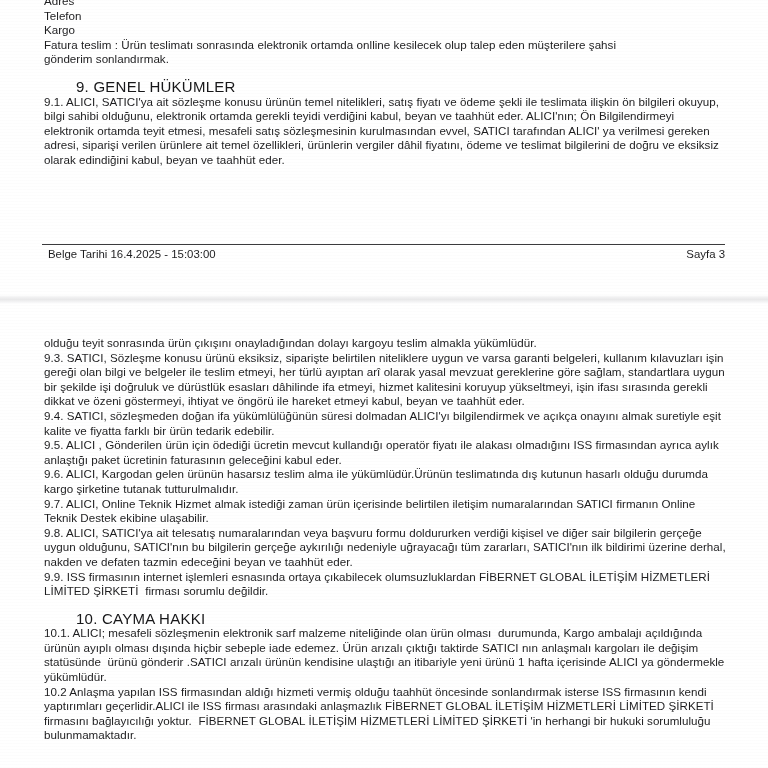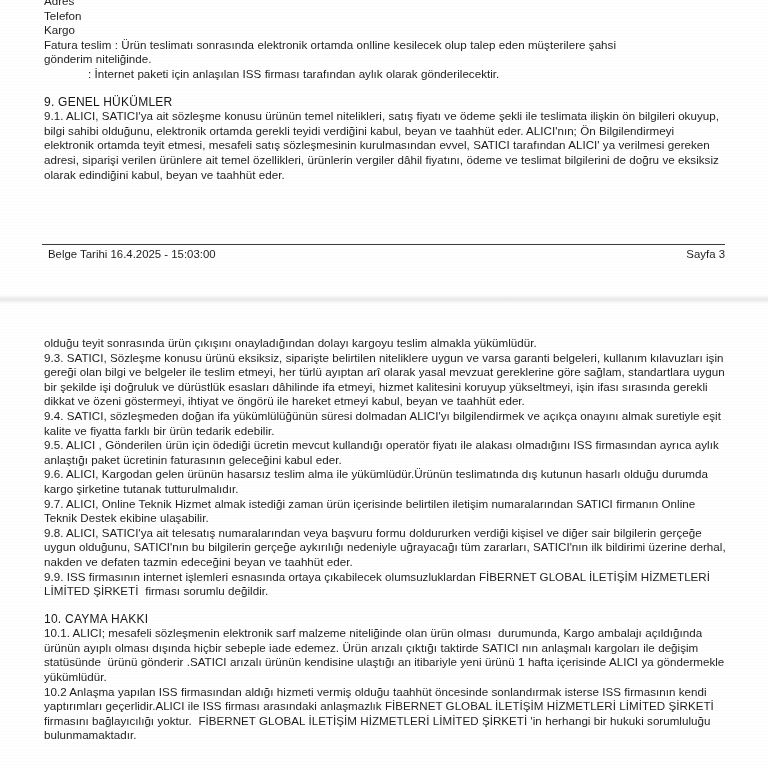--- a/index.html
+++ b/index.html
@@ -64,24 +64,25 @@
     color: #1d1d1f;
     letter-spacing: 0.02px;
     white-space: pre-wrap;
     word-spacing: 0.1px;
   }
   .block {
     margin: 0;
     padding: 0;
   }
   .heading {
-    font-size: 12px;
+    font-size: 15px;
     line-height: 14.6px;
     color: #171719;
     letter-spacing: 0.25px;
+    margin-left: 32px;
   }
   .indented {
     padding-left: 44px;
   }
   .spacer-md { height: 13px; }
 
   
   #footer-rule {
     position: absolute;
     left: 42px;
@@ -121,23 +122,22 @@
   <div class="page" id="page-top">
     <div class="grain"></div>
 
     <div class="content" style="top: -4px;">
 
       <div class="tline block">Adres</div>
       <div class="tline block">Telefon</div>
       <div class="tline block">Kargo</div>
 
       <div class="tline block">Fatura teslim : Ürün teslimatı sonrasında elektronik ortamda onlline kesilecek olup talep eden müşterilere şahsi</div>
-      <div class="tline block">gönderim niteliğinde.</div>
+      <div class="tline block">gönderim sonlandırmak.</div>
 
-      <div class="tline block indented">: İnternet paketi için anlaşılan ISS firması tarafından aylık olarak gönderilecektir.</div>
 
       <div class="spacer-md"></div>
 
       <div class="heading block">9. GENEL HÜKÜMLER</div>
 
       <div class="tline block">9.1. ALICI, SATICI'ya ait sözleşme konusu ürünün temel nitelikleri, satış fiyatı ve ödeme şekli ile teslimata ilişkin ön bilgileri okuyup, bilgi sahibi olduğunu, elektronik ortamda gerekli teyidi verdiğini kabul, beyan ve taahhüt eder. ALICI'nın; Ön Bilgilendirmeyi elektronik ortamda teyit etmesi, mesafeli satış sözleşmesinin kurulmasından evvel, SATICI tarafından ALICI' ya verilmesi gereken adresi, siparişi verilen ürünlere ait temel özellikleri, ürünlerin vergiler dâhil fiyatını, ödeme ve teslimat bilgilerini de doğru ve eksiksiz olarak edindiğini kabul, beyan ve taahhüt eder.</div>
     </div>
 
     <div id="footer-rule"></div>
     <div id="footer-row">

